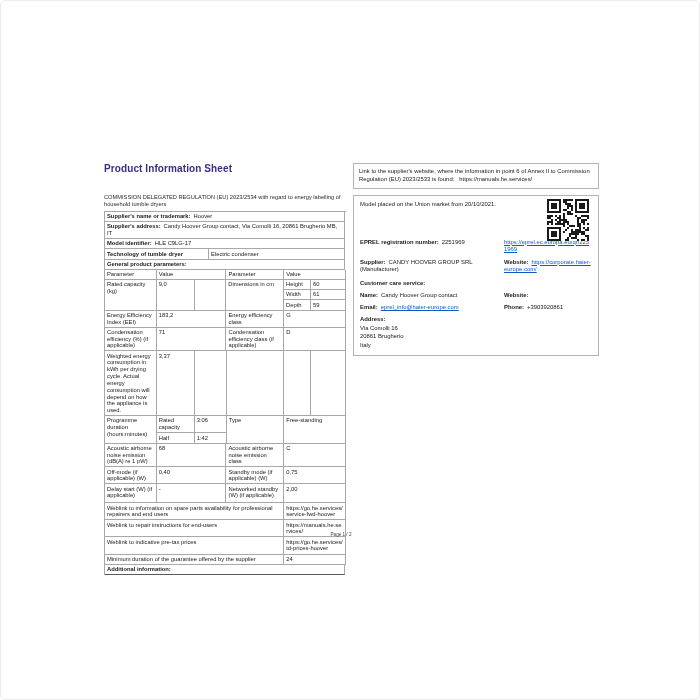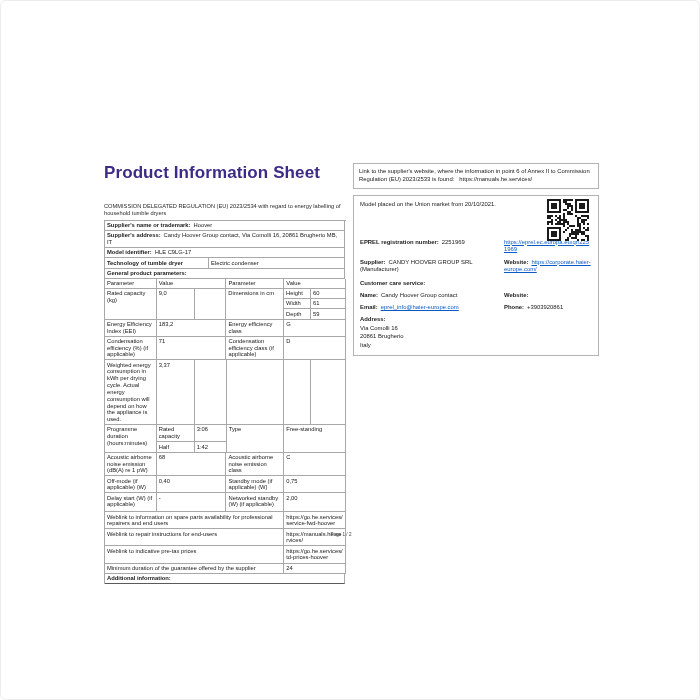--- a/index.html
+++ b/index.html
@@ -1,21 +1,21 @@
 <!DOCTYPE html>
 <html><head>
 <meta charset="utf-8">
 <style>
   * { margin:0; padding:0; box-sizing:border-box; }
   html,body { width:700px; height:700px; background:#fff; font-family:"Liberation Sans","DejaVu Sans",sans-serif; color:#212121; }
   #canvas { position:relative; width:700px; height:700px; background:#fff; border:1px solid #ececec; border-radius:6px; overflow:hidden; }
 
   
   .left-doc { position:absolute; left:103px; top:162px; width:242px; }
-  .doc-title { font-size:17px; font-weight:700; color:#3e2b87; letter-spacing:.1px; margin-bottom:20px; }
+  .doc-title { font-size:10px; font-weight:700; color:#3e2b87; letter-spacing:.1px; margin-bottom:20px; }
   .doc-subtitle { font-size:5.7px; line-height:1.22; color:#2b2b2b; margin-bottom:3px; }
 
   .tbl { border-left:1px solid #a8a8a8; border-top:1px solid #a8a8a8; width:242px; font-size:5.8px; line-height:1.18; }
   .r { display:flex; width:100%; }
   .c { border-right:1px solid #a8a8a8; border-bottom:1px solid #a8a8a8; padding:1.2px 2px; }
   .full { width:240px; min-height:9.5px; }
   .b { font-weight:700; }
   .b.sp { margin-right:3px; }
   .c1 { width:52px; } .c2 { width:70px; } .c3 { width:58px; } .c4 { width:62px; }
   .c2a { width:38px; } .c2b { width:32px; }

